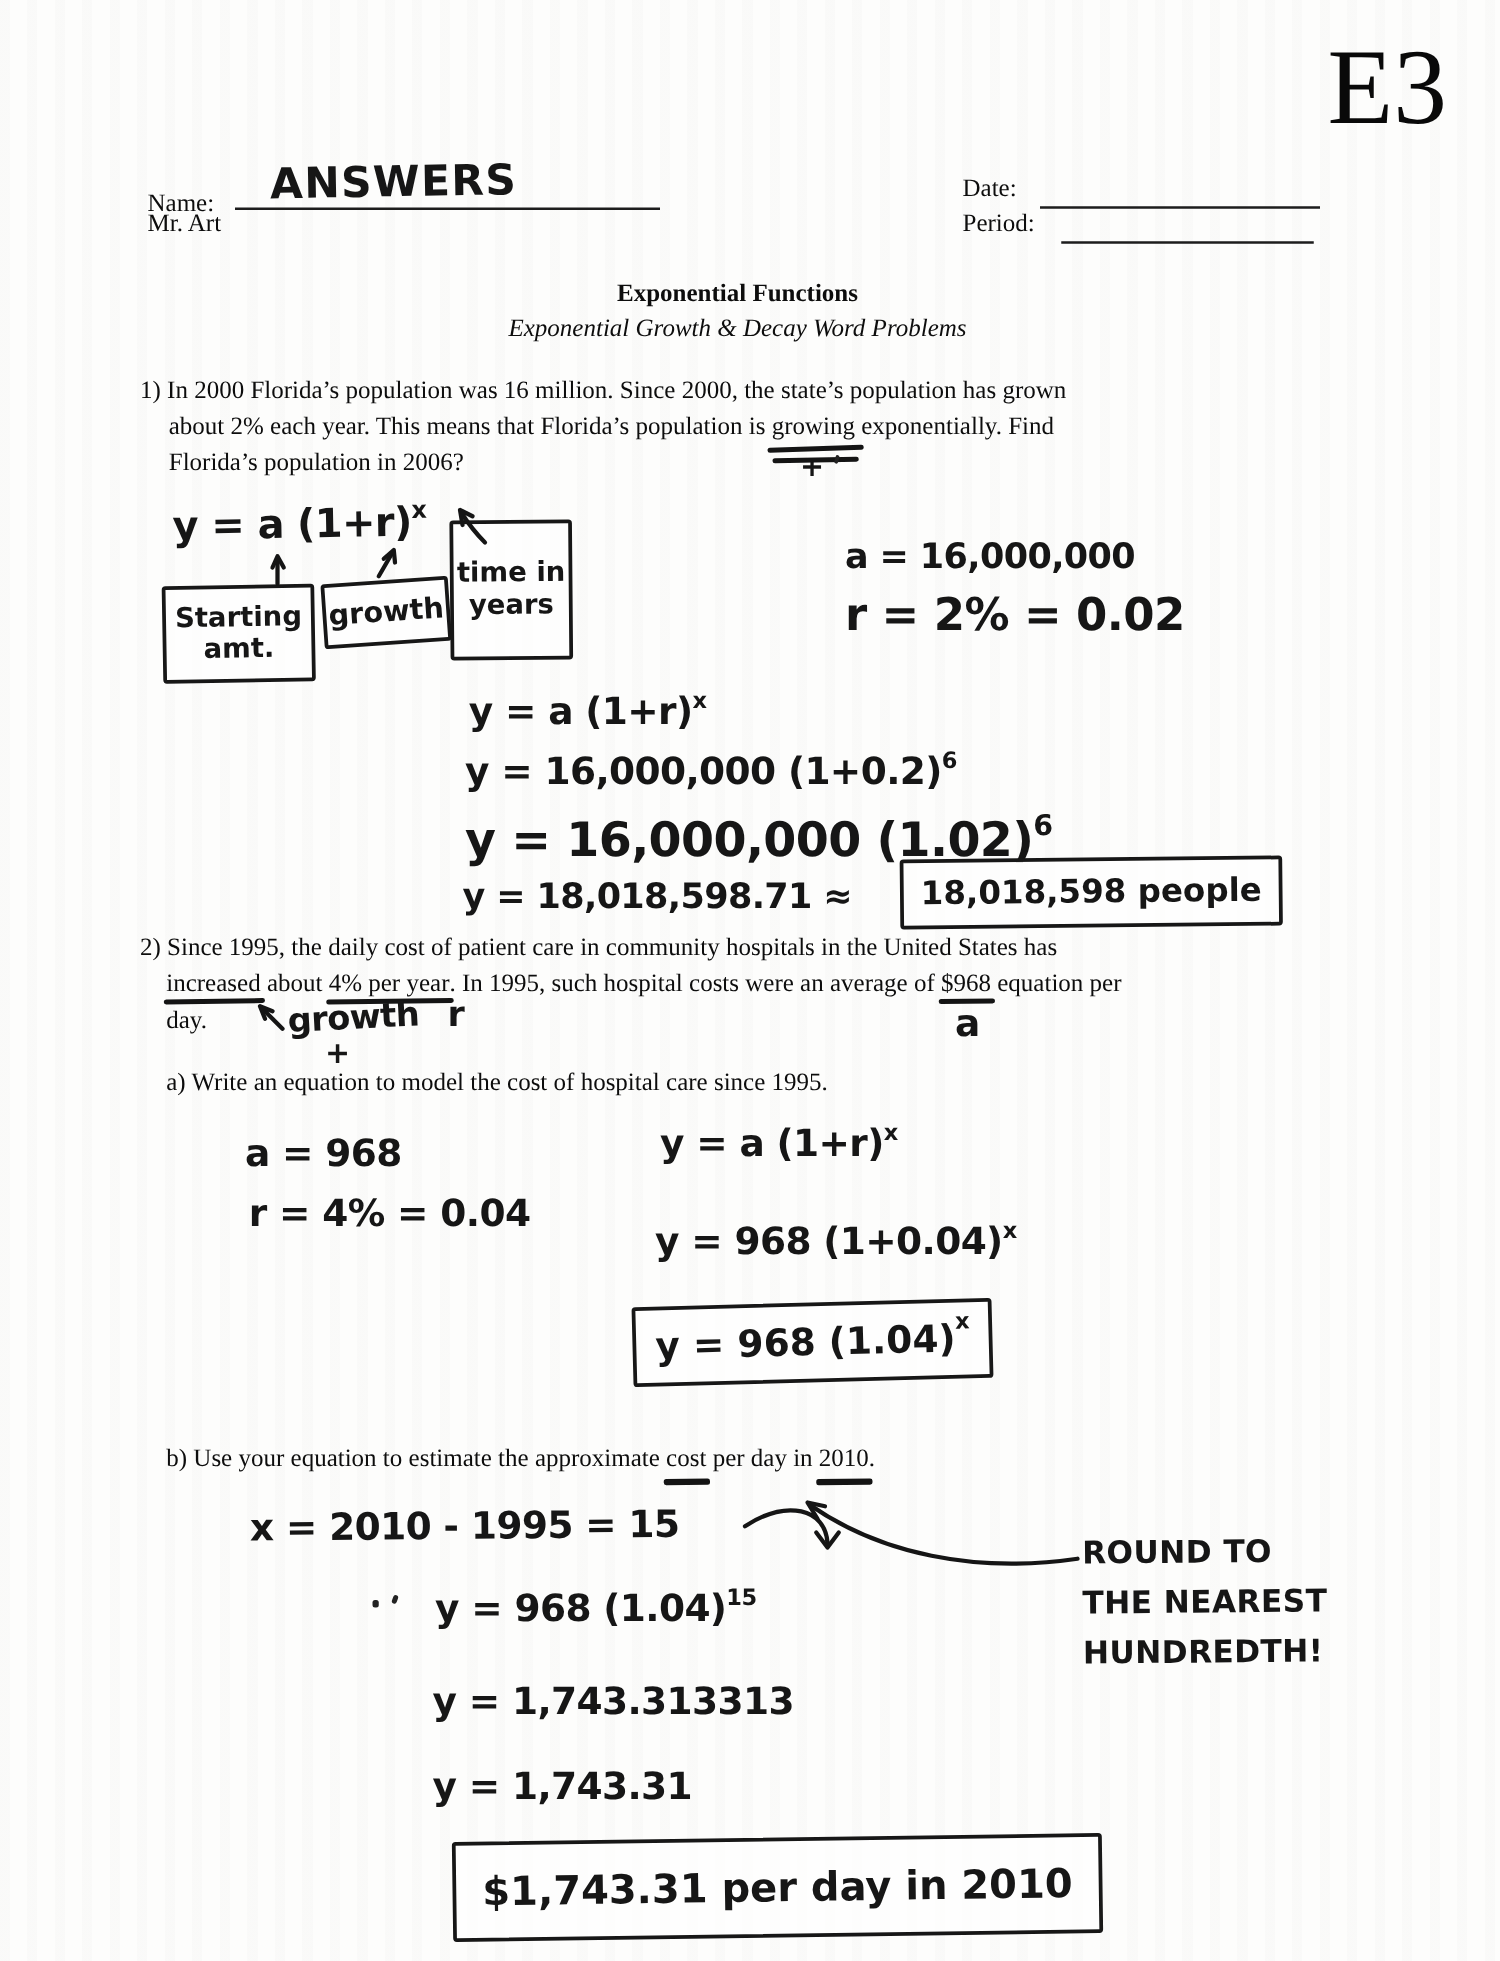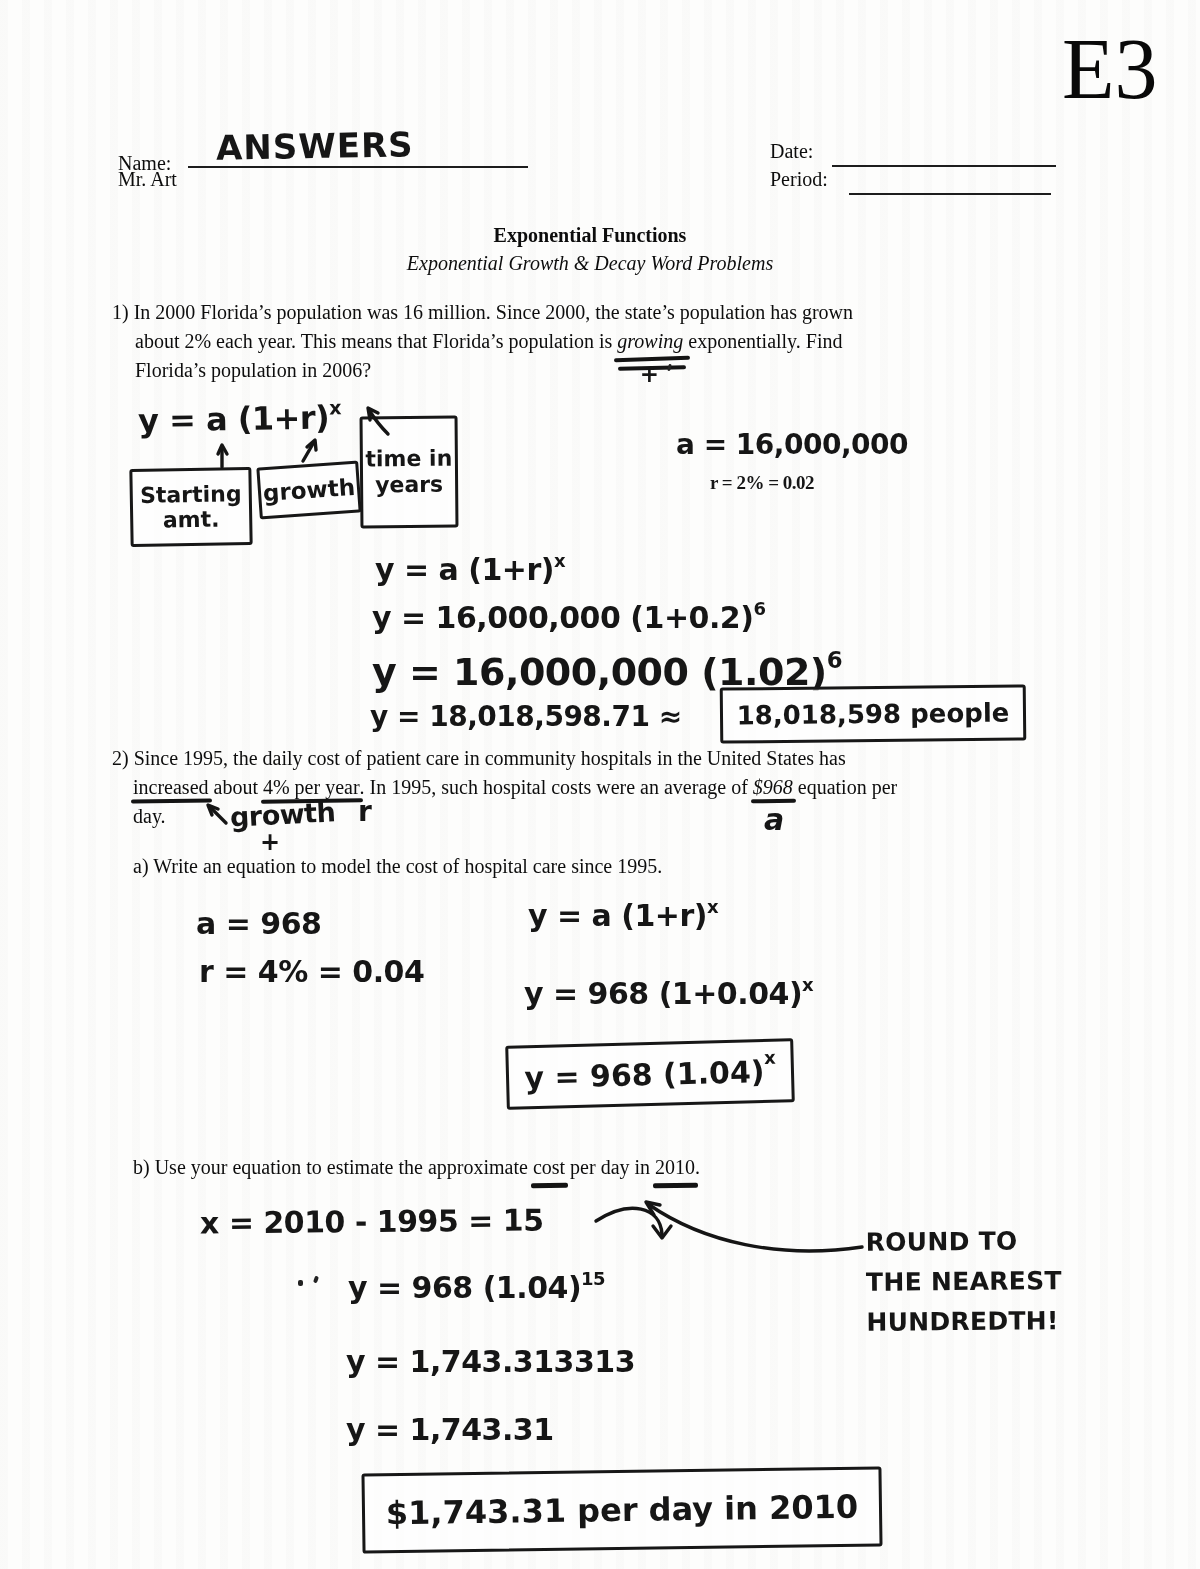--- a/index.html
+++ b/index.html
@@ -25,21 +25,21 @@
   }
   .hand-box {
     position:absolute; border:3.5px solid #171717; border-radius:3px;
     font-family:"DejaVu Sans", sans-serif; font-weight:700; color:#161616;
     display:flex; align-items:center; justify-content:center; text-align:center;
     background:rgba(255,255,255,0.6);
   }
   .exp { font-size:0.6em; position:relative; top:-0.75em; letter-spacing:-0.5px; }
   .blank-line { position:absolute; background:#1d1d1d; height:2px; }
   .speck { position:absolute; background:#222; border-radius:2px; }
-  .u-anchor { position:relative; display:inline-block;font-style:italic; }
+  .u-anchor { position:relative; display:inline-block; }
   .hand-u { position:relative; }
   .hand-u::after {
     content:""; position:absolute; left:-2px; right:-3px; bottom:-5px; height:4px;
     background:#141414; border-radius:2px; transform:rotate(-0.8deg);
   }
   .hand-u.low::after { bottom:-9px; height:4.5px; }
   .dbl-u::before {
     content:""; position:absolute; left:-3px; right:-7px; bottom:-8px; height:4px;
     background:#141414; border-radius:2px; transform:rotate(-2deg);
   }
@@ -77,21 +77,21 @@
   <div class="print" style="left:135px; top:330px;"><span>about 2% each year. This means that Florida’s population is </span><span class="u-anchor dbl-u"><span>growing</span><span class="hand plus-sub" style="position:absolute;">+</span></span><span> exponentially. Find</span></div>
   <div class="print" style="left:135px; top:359px;">Florida’s population in 2006?</div>
 
   <div class="hand" style="left:138px; top:400px; font-size:32px; transform:rotate(-1deg);"><span>y = a (1+r)</span><span class="exp">x</span></div>
 
   <div class="hand-box" style="left:130px; top:468px; width:116px; height:72px; font-size:22px; line-height:1.15; transform:rotate(-1deg);">Starting amt.</div>
   <div class="hand-box" style="left:258px; top:464px; width:96px; height:46px; font-size:23px; transform:rotate(-4deg);">growth</div>
   <div class="hand-box" style="left:360px; top:416px; width:92px; height:106px; font-size:22px; line-height:1.2; transform:rotate(-0.5deg);">time in years</div>
 
   <div class="hand" style="left:676px; top:428px; font-size:28px;">a = 16,000,000</div>
-  <div class="hand" style="left:710px; top:472px; font-size:19px;font-family:Liberation Serif, serif;">r = 2% = 0.02</div>
+  <div class="hand" style="left:676px; top:472px; font-size:36px;">r = 2% = 0.02</div>
 
   <div class="hand" style="left:375px; top:552px; font-size:30px;"><span>y = a (1+r)</span><span class="exp">x</span></div>
   <div class="hand" style="left:372px; top:600px; font-size:30px;"><span>y = 16,000,000 (1+0.2)</span><span class="exp">6</span></div>
   <div class="hand" style="left:372px; top:650px; font-size:38px;"><span>y = 16,000,000 (1.02)</span><span class="exp">6</span></div>
   <div class="hand" style="left:370px; top:700px; font-size:28px;"><span>y = 18,018,598.71 ≈</span></div>
   <div class="hand-box" style="left:720px; top:686px; width:300px; height:50px; font-size:26px; transform:rotate(-0.6deg);">18,018,598 people</div>
 
   <div class="print" style="left:112px; top:747px;">2) Since 1995, the daily cost of patient care in community hospitals in the United States has</div>
   <div class="print" style="left:133px; top:776px;"><span class="hand-u">increased</span><span> about </span><span class="hand-u">4% per year</span><span>. In 1995, such hospital costs were an average of </span><span class="u-anchor"><span class="hand-u">$968</span><span class="hand a-sub" style="position:absolute;">a</span></span><span> equation per</span></div>
   <div class="print" style="left:133px; top:805px;">day.</div>

